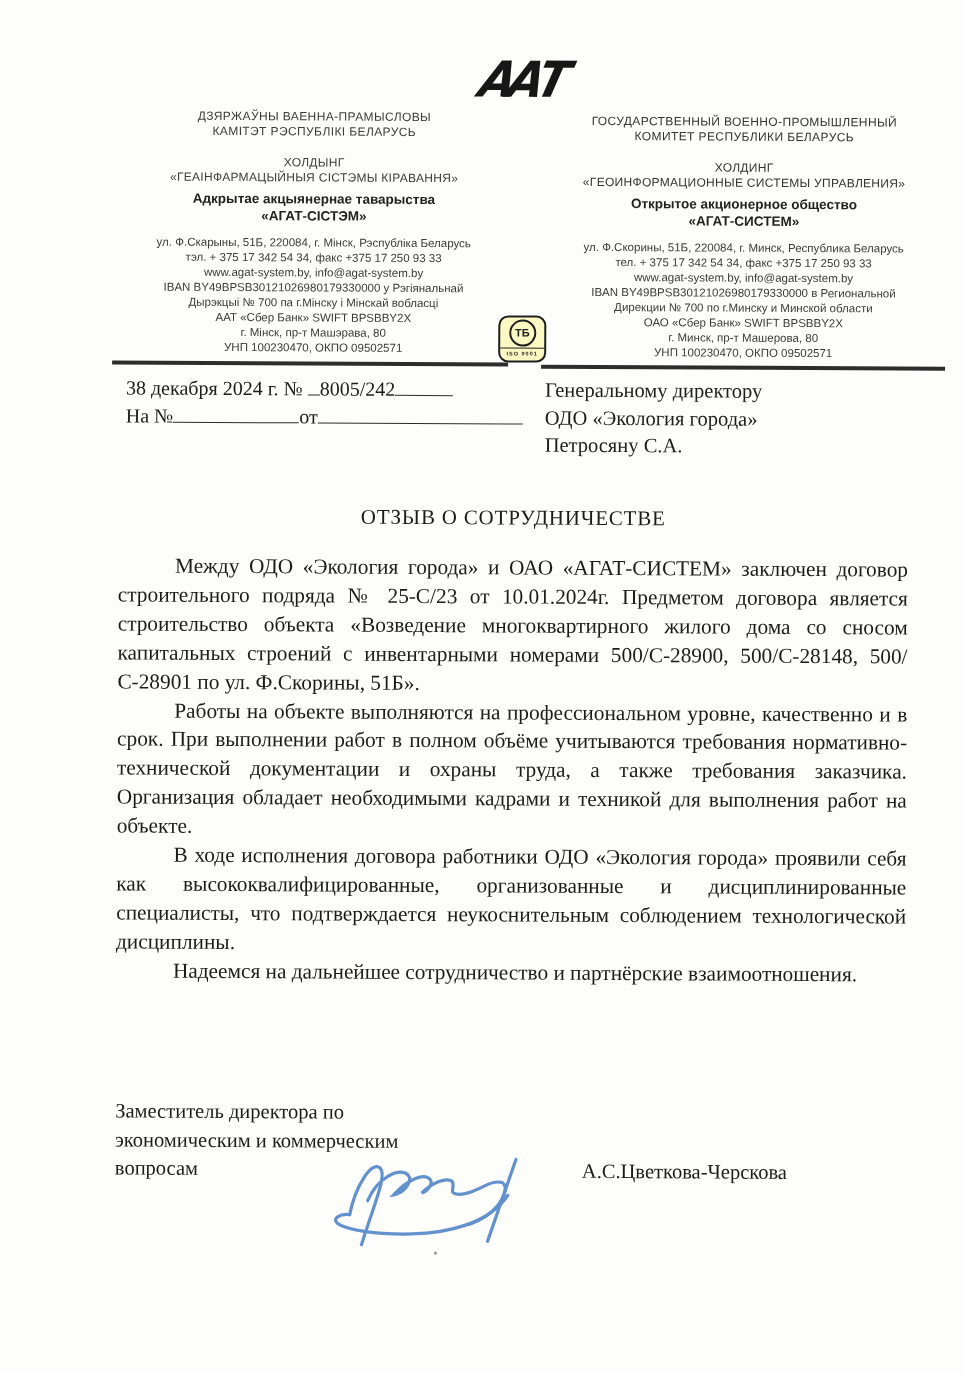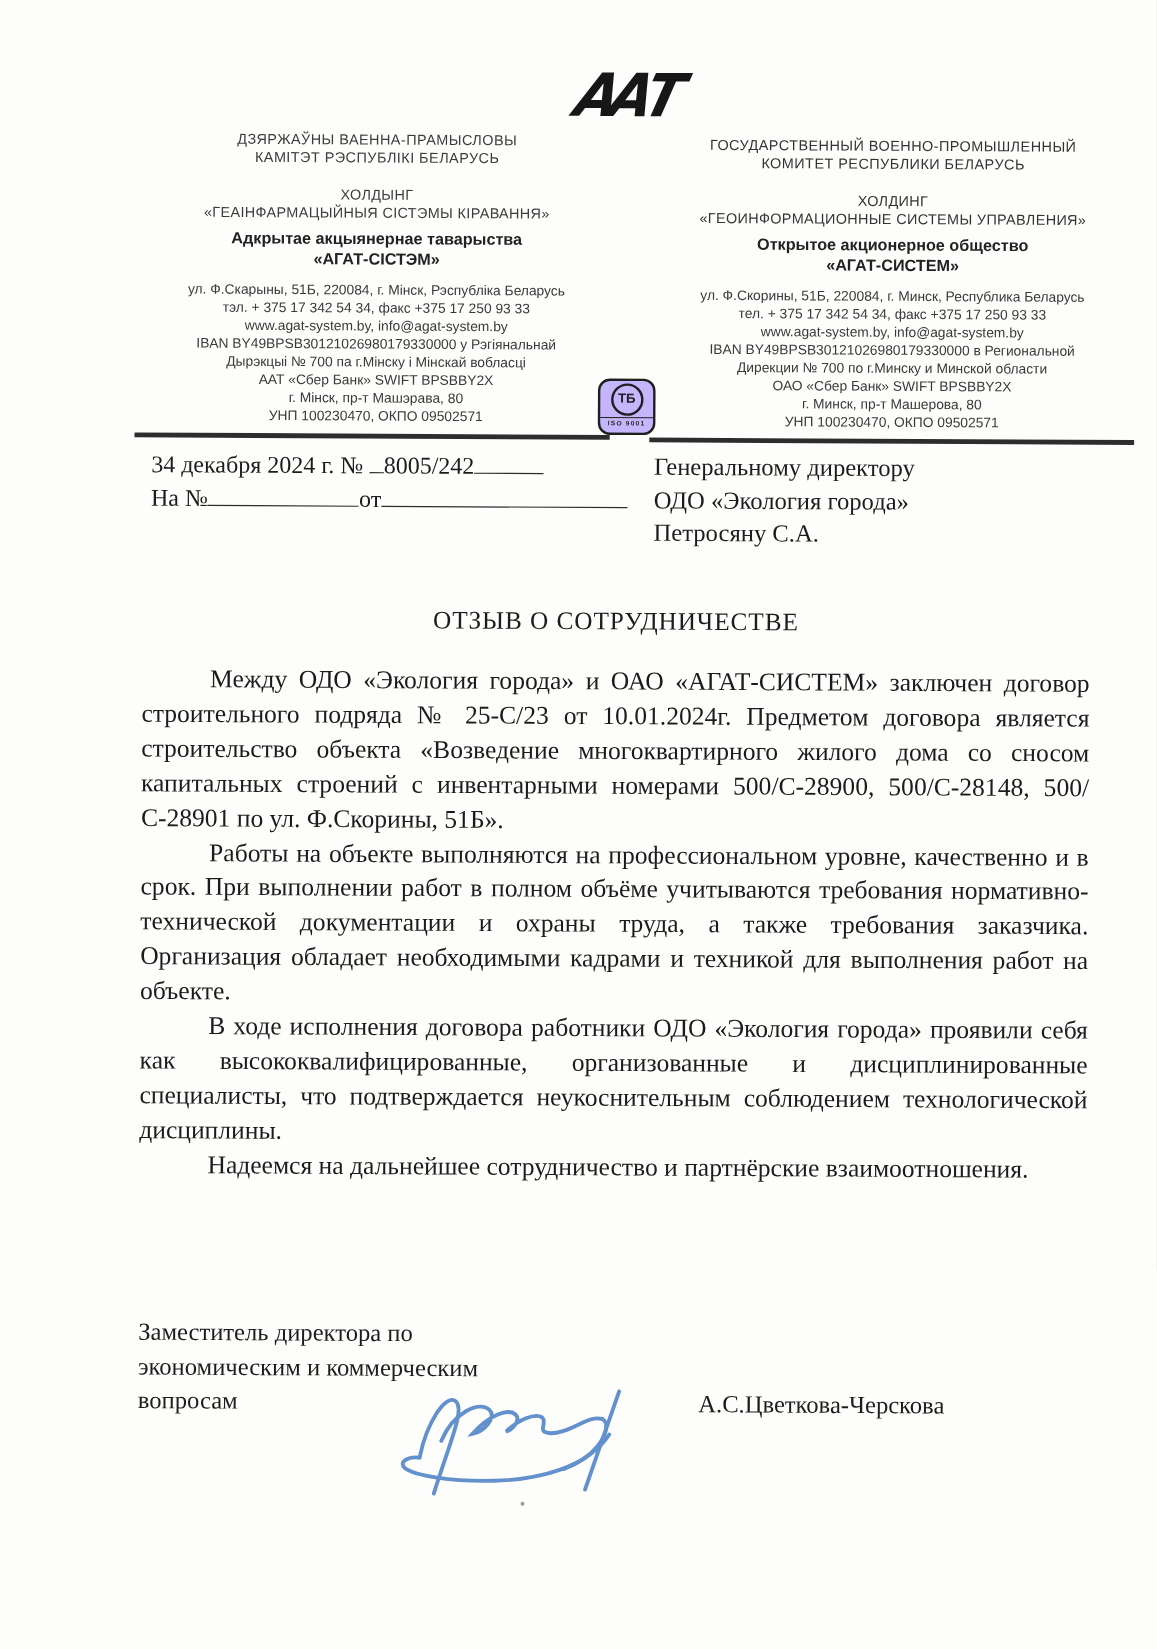--- a/index.html
+++ b/index.html
@@ -24,21 +24,21 @@
   .col-left  { left:116px; top:108px; width:398px; }
   .col-right { left:543px; top:111px; width:404px; color:#333; }
   .committee { font-size:12px; line-height:14.5px; letter-spacing:0.4px; }
   .holding   { font-size:12px; line-height:14.5px; letter-spacing:0.3px; margin-top:17px; }
   .company   { font-size:13.5px; line-height:16.5px; font-weight:bold; color:#222; margin-top:7px; }
   .address   { font-size:11.5px; line-height:15px; margin-top:11px; color:#3a3a3a; }
 
   
   .badge {
     position:absolute; left:500px; top:313px; width:48px; height:47px;
-    border:2.5px solid #1f1f1f; border-radius:10px; background:#c4b5fd;
+    border:2.5px solid #1f1f1f; border-radius:10px; background:#fef9c3;
     font-family:"Liberation Sans", sans-serif;
   }
   .badge .circ {
     width:27px; height:27px; border:2.5px solid #1f1f1f; border-radius:50%;
     margin:2px auto 0 auto; text-align:center; font-weight:bold; font-size:11px;
     line-height:23px; color:#1f1f1f;
   }
   .badge .cap {
     margin-top:1px; border-top:1.5px solid #1f1f1f; text-align:center;
     font-size:5.5px; font-weight:bold; letter-spacing:1px; padding-top:1.5px; color:#1f1f1f;
@@ -132,21 +132,21 @@
     <div class="badge">
       <div class="circ">ТБ</div>
       <div class="cap">ISO 9001</div>
     </div>
 
     <div class="rule rule-left"></div>
     <div class="rule rule-right"></div>
 
     <div class="refblock serif">
       <div>
-        <span>34 декабря 2024 г. №</span>
+        <span>38 декабря 2024 г. №</span>
         <span class="blank" style="width:12px"></span><span>8005/242</span><span class="blank" style="width:58px"></span>
       </div>
       <div>
         <span>На №</span><span class="blank" style="width:126px"></span><span>от</span><span class="blank" style="width:205px"></span>
       </div>
     </div>
 
     <div class="addressee serif">
       <div>Генеральному директору</div>
       <div>ОДО «Экология  города»</div>

